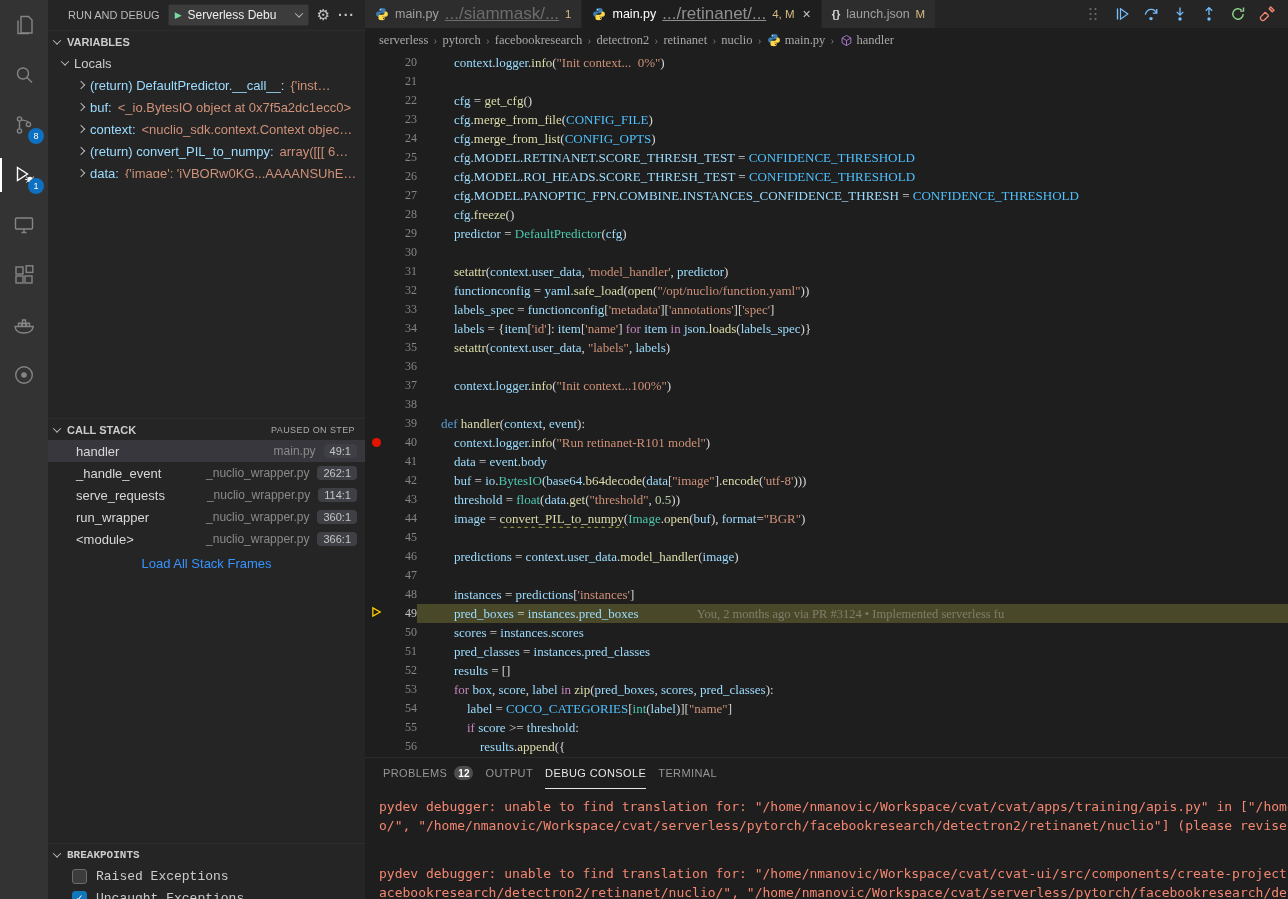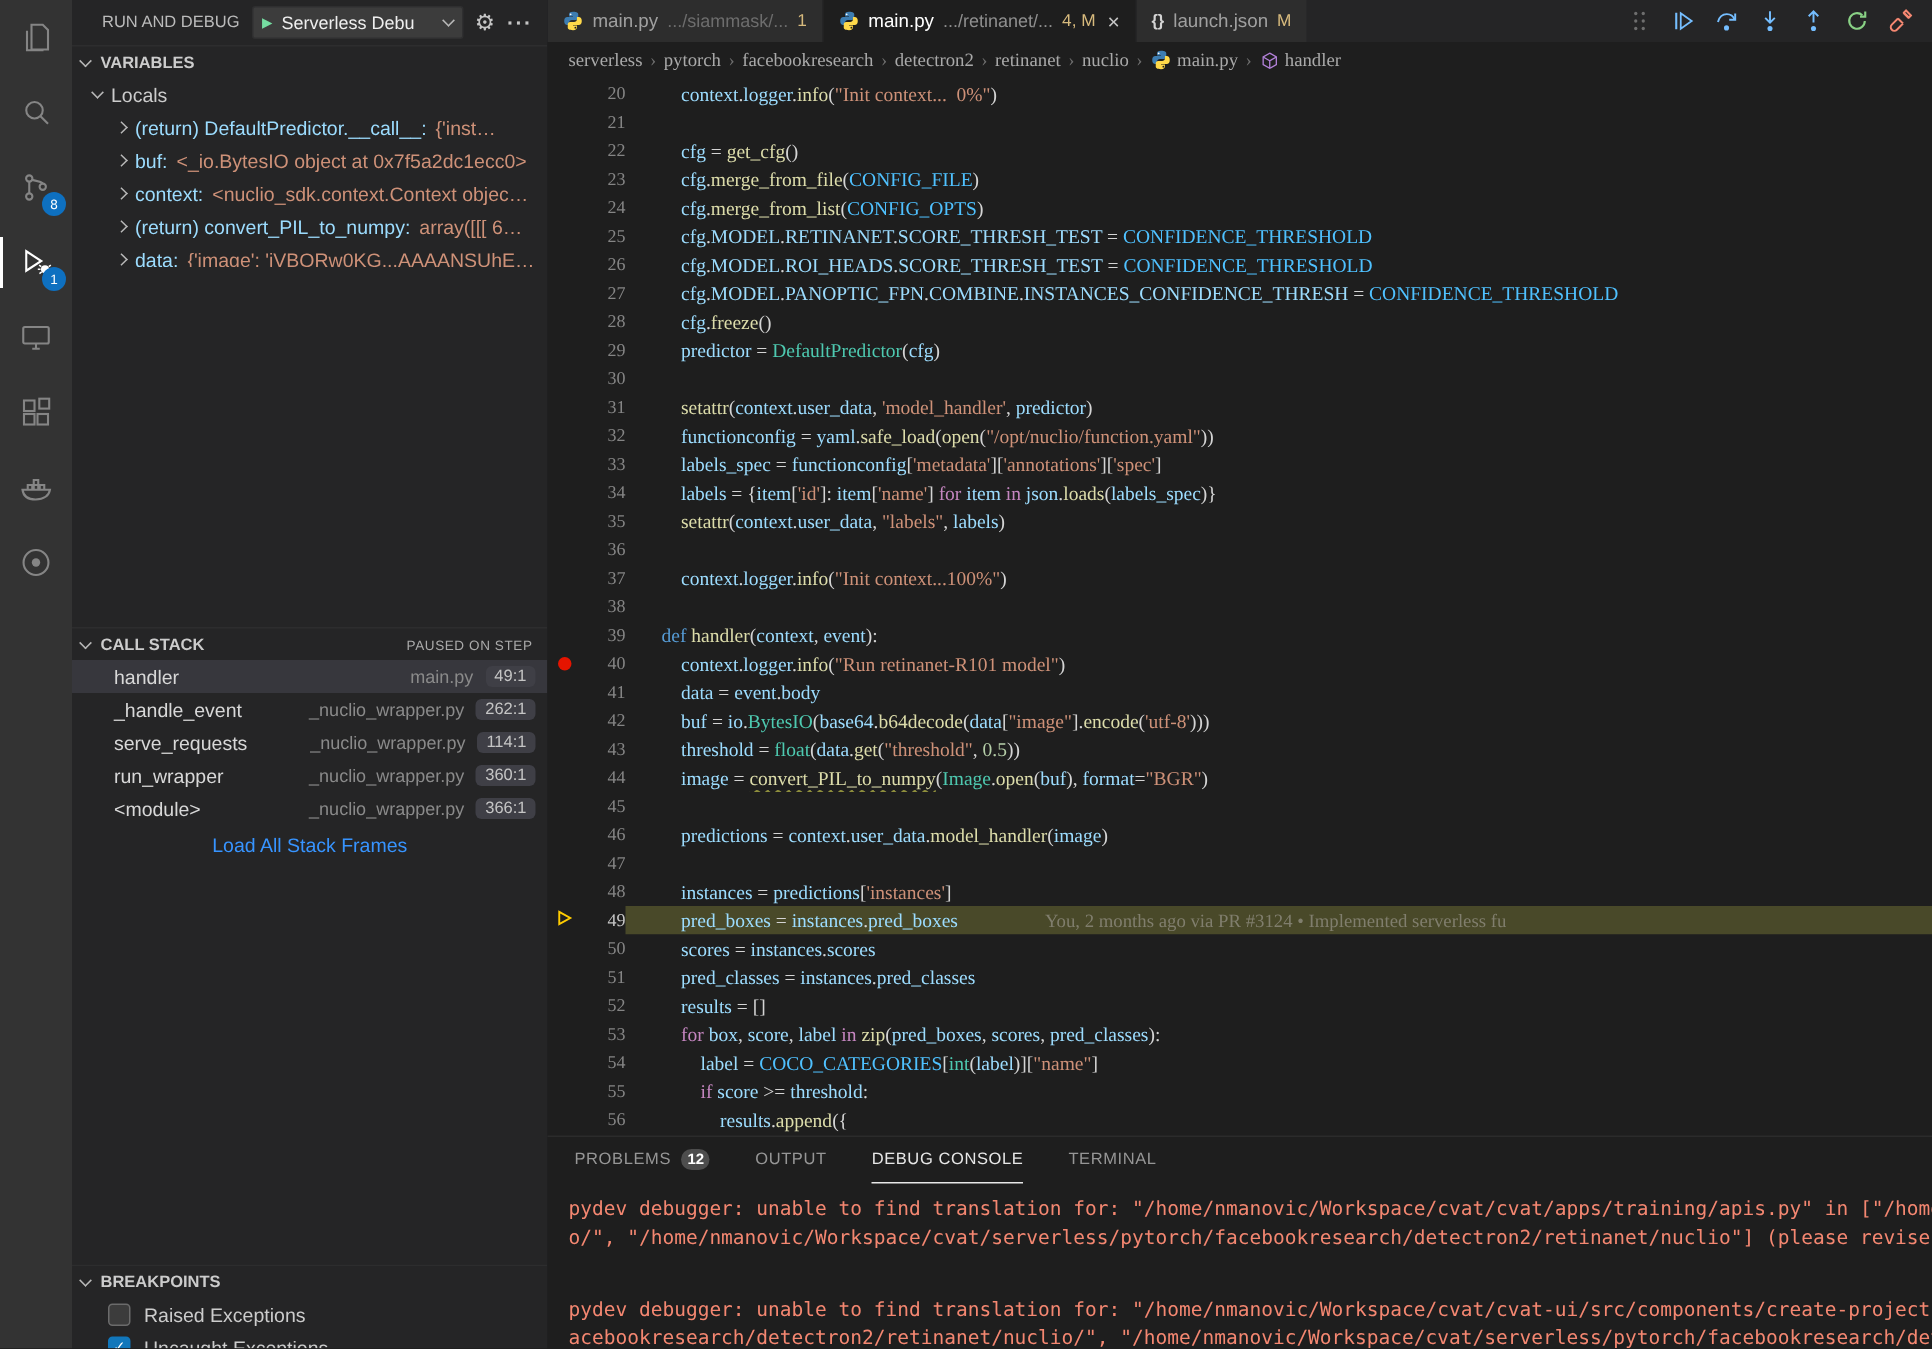--- a/index.html
+++ b/index.html
@@ -34,21 +34,21 @@
   .chev { display:inline-block; width:6px; height:6px; border-right:1.2px solid #b8b8b8; border-bottom:1.2px solid #b8b8b8; flex:0 0 auto; }
   .chev.down { transform:rotate(45deg) translate(-1px,-1px); }
   .chev.right { transform:rotate(-45deg); }
 
   .section-header { flex:0 0 22px; display:flex; align-items:center; gap:7px; padding:0 10px 0 6px;
     font-size:11px; font-weight:bold; color:#cccccc; border-top:1px solid rgba(255,255,255,0.04); cursor:pointer; }
   .sec-variables { height:148px; display:flex; flex-direction:column; overflow:hidden; }
   .sec-variables .sec-body { flex:1; overflow:hidden; }
   .sec-watch { height:240px; display:flex; flex-direction:column; overflow:hidden; }
   .sec-callstack { flex:1; display:flex; flex-direction:column; overflow:hidden; }
-  .sec-breakpoints { flex:0 0 56px; display:flex; flex-direction:column; overflow:hidden; }
+  .sec-breakpoints { flex:0 0 56px; display:flex; flex-direction:column; overflow:hidden;font-family:Liberation Mono, monospace; }
 
   .tree-row { height:22px; display:flex; align-items:center; gap:6px; padding:0 4px 0 14px;
     white-space:nowrap; overflow:hidden; cursor:pointer; }
   .var-row { padding-left:30px; }
   .var-name { color:#9cdcfe; }
   .var-value { color:#ce9178; overflow:hidden; }
   .paused-badge { margin-left:auto; font-size:9px; color:#aaaaaa; font-weight:normal; letter-spacing:0.4px; }
 
   .stack-row { height:22px; display:flex; align-items:center; padding:0 8px 0 28px; cursor:pointer; white-space:nowrap; overflow:hidden; }
   .stack-row.sel { background:#37373d; }
@@ -63,21 +63,21 @@
   .checkbox.checked { background:#1177bb; border-color:#1177bb; }
 
   
   .main { flex:1; min-width:0; display:flex; flex-direction:column; background:#1e1e1e; }
   .editor { flex:0 0 757px; display:flex; flex-direction:column; min-width:0; }
   .tabbar { flex:0 0 28px; background:#252526; display:flex; align-items:stretch; min-width:0; }
   .tab { display:flex; align-items:center; gap:6px; padding:0 10px; background:#2d2d2d; border-right:1px solid #252526;
     color:#a0a0a0; font-size:12.5px; white-space:nowrap; cursor:pointer; }
   .tab.active { background:#1e1e1e; color:#ffffff; }
   .tab-icon svg { display:block; }
-  .tab-detail { color:#6d6d6d; font-size:12px; }
+  .tab-detail { color:#6d6d6d; font-size:17px;text-decoration:underline; }
   .tab.active .tab-detail { color:#8f8f8f; }
   .tab-deco { color:#d7ba7d; font-size:11.5px; }
   .tab-close { color:#c5c5c5; font-size:14px; margin-left:2px; cursor:pointer; }
   .json-ic { color:#d4d4d4; font-size:11px; font-weight:bold; }
 
   .debug-toolbar { margin-left:auto; display:flex; align-items:center; gap:11px; padding:0 12px; }
   .dt-icon { width:18px; height:18px; display:flex; align-items:center; justify-content:center; cursor:pointer; }
   .dt-icon svg { display:block; }
 
   .breadcrumbs { flex:0 0 24px; display:flex; align-items:center; gap:5px; padding:0 14px;
@@ -97,21 +97,21 @@
   .code-line.current .lnum { color:#c6c6c6; }
   .blame { color:#807e6d; margin-left:58px; font-size:12.5px;text-align:center; }
 
   .tk-p { color:#d4d4d4; } .tk-v { color:#9cdcfe; } .tk-f { color:#dcdcaa; }
   .tk-s { color:#ce9178; } .tk-k { color:#c586c0; } .tk-d { color:#569cd6; }
   .tk-c { color:#4fc1ff; } .tk-t { color:#4ec9b0; } .tk-n { color:#b5cea8; }
   .tk-u { color:#dcdcaa; text-decoration:underline; text-decoration-style:wavy; text-decoration-color:#8f8f3c; text-underline-offset:3px; }
 
   
   .panel { flex:1; min-width:0; border-top:1px solid #2b2b2b; display:flex; flex-direction:column; overflow:hidden; }
-  .panel-tabs { flex:0 0 31px; display:flex; align-items:stretch; gap:30px; padding:0 18px;
+  .panel-tabs { flex:0 0 31px; display:flex; align-items:stretch; gap:12px; padding:0 18px;
     font-size:11px; letter-spacing:0.4px; color:#969696; }
   .panel-tab { display:flex; align-items:center; gap:7px; cursor:pointer; border-bottom:1px solid transparent; }
   .panel-tab.active { color:#e7e7e7; border-bottom-color:#e7e7e7; }
   .panel-badge { background:#4d4d4d; color:#ffffff; border-radius:9px; min-width:17px; height:14px;
     line-height:16px; text-align:left; font-size:10px; padding:0 4px; letter-spacing:0;font-weight:bold; }
   .console { flex:1; overflow:hidden; padding:8px 0 0 14px;
     font-family:"DejaVu Sans Mono","Liberation Mono",monospace; font-size:13px; line-height:19px; color:#f48771; }
   .console-line { white-space:pre; overflow:hidden; }
   .console-group + .console-group { margin-top:29px; }
 </style>

